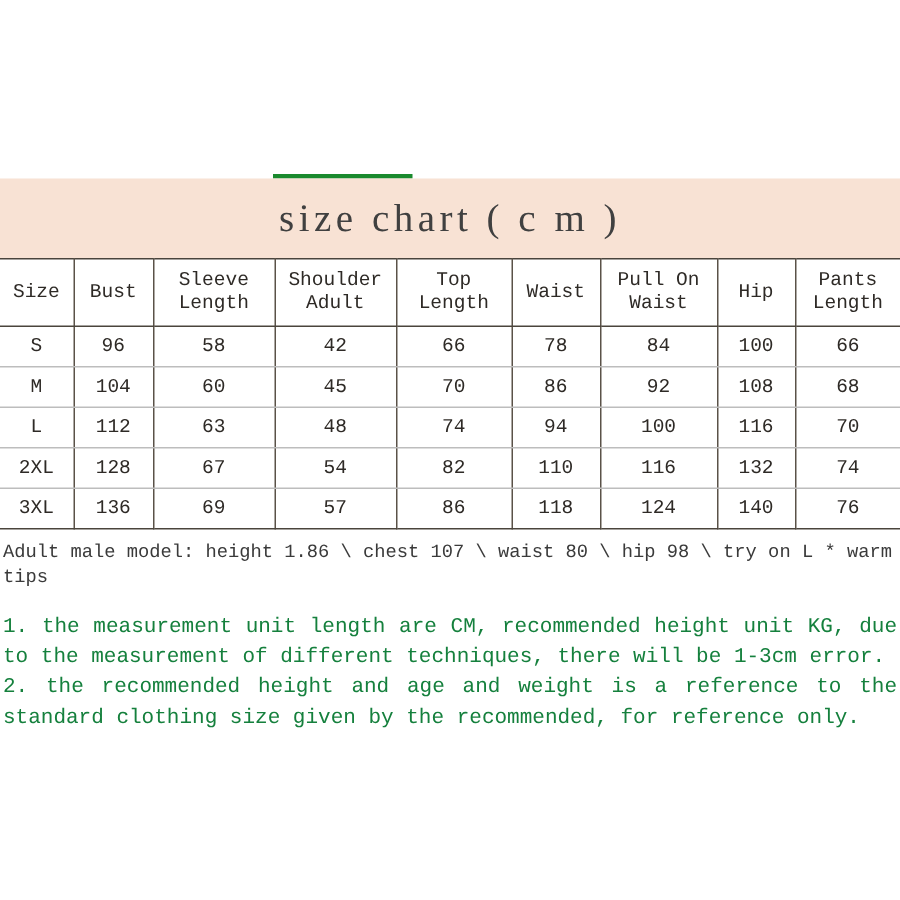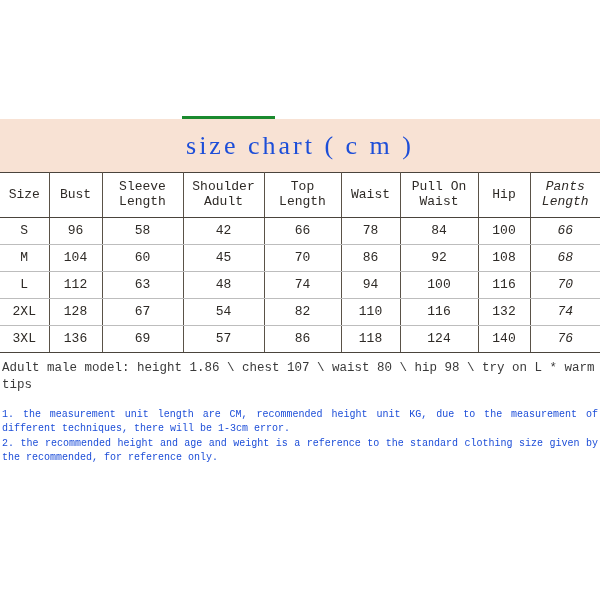--- a/index.html
+++ b/index.html
@@ -38,21 +38,21 @@
     width: 600px;
     height: 53px;
     background: #f8e2d4;
     display: flex;
     align-items: center;
     justify-content: center;
   }
   .title-text {
     font-family: "Liberation Serif", "DejaVu Serif", serif;
     font-size: 26px;
-    color: #1d4ed8;
+    color: #404040;
     letter-spacing: 3px;
     white-space: pre;
   }
 
   
   .size-table {
     position: absolute;
     left: 0;
     top: 172px;
     width: 600px;
@@ -70,21 +70,20 @@
     line-height: 1.15;
     padding: 0;
   }
   .size-table th:first-child,
   .size-table td:first-child {
     border-left: none;
   }
   .size-table th:last-child,
   .size-table td:last-child {
     border-right: none;
-    font-style: italic;
   }
   .size-table thead th {
     border-top: 1px solid #4a443c;
     border-bottom: 1px solid #4a443c;
     height: 44px;
     font-weight: normal;
     vertical-align: middle;
   }
   .size-table tbody td {
     border-bottom: 1px solid #bdbdbd;
@@ -112,22 +111,22 @@
     color: #3a3a3a;
     line-height: 1.35;
     padding: 0 2px;
     white-space: normal;
   }
   .note-gap {
     height: 14px;
   }
   .note-item {
     font-family: "Liberation Mono", "DejaVu Sans Mono", monospace;
-    font-size: 10px;
-    color: #1d4ed8;
+    font-size: 14px;
+    color: #15803d;
     line-height: 1.45;
     padding: 0 2px;
     text-align: justify;
   }
 </style>
 </head>
 <body>
 
 <div class="page">
 

